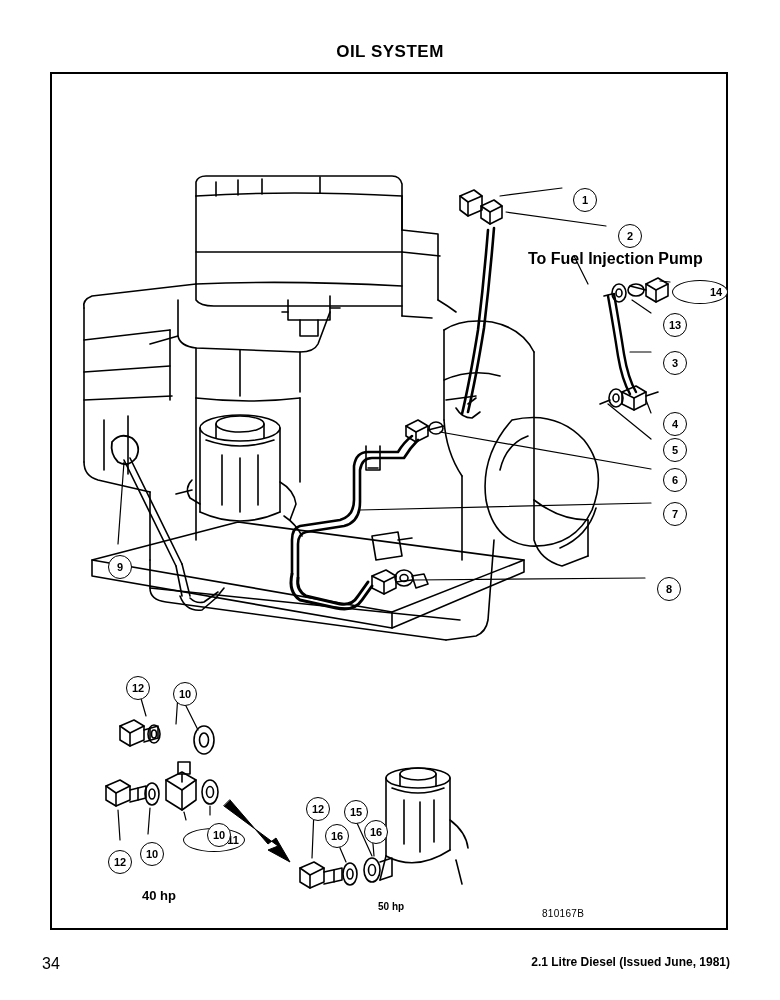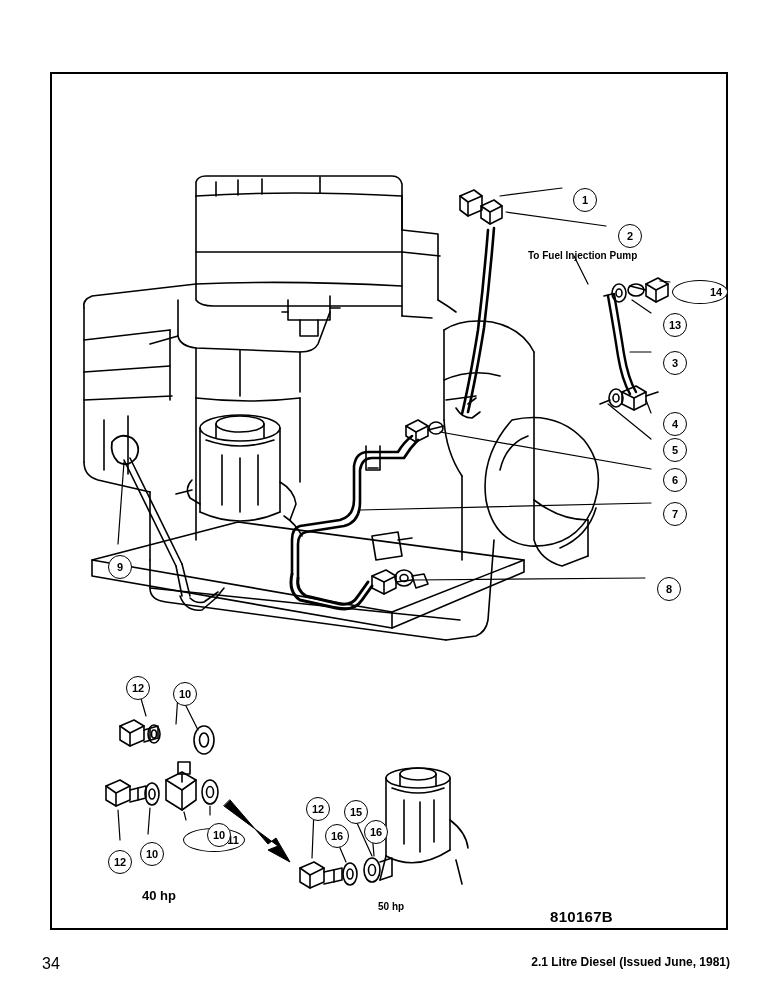--- a/index.html
+++ b/index.html
@@ -2,34 +2,35 @@
 <html><head>
 <meta charset="utf-8">
 <style>
   html,body{margin:0;padding:0;background:#fff;}
   body{width:780px;height:1000px;position:relative;font-family:"Liberation Sans",sans-serif;color:#000;overflow:hidden;}
   .page{position:absolute;inset:0;}
   #title{position:absolute;left:0;right:0;top:42px;text-align:center;font-size:17px;font-weight:bold;letter-spacing:.5px;}
   #frame{position:absolute;left:50px;top:72px;width:678px;height:858px;border:2px solid #000;box-sizing:border-box;}
   #canvas{position:absolute;left:0;top:0;width:780px;height:1000px;}
   .cap{position:absolute;font-size:11.5px;font-weight:bold;}
-  #lbl-fuel{left:528px;top:250px;font-size:10px;}
+  #lbl-fuel{left:528px;top:250px;font-size:16px;}
   #lbl-40{left:142px;top:871px;font-size:13px;margin-top:17px;}
   #lbl-50{left:378px;top:901px;font-size:10px;}
-  #lbl-code{left:542px;top:908px;font-size:15px;font-weight:bold;letter-spacing:.3px;margin-left:8px;}
+  #lbl-code{left:542px;top:908px;font-size:10px;font-weight:normal;letter-spacing:.3px;}
   #pageno{position:absolute;left:42px;top:955px;font-size:16px;}
   #footer-right{position:absolute;right:50px;top:955px;font-size:12px;font-weight:bold;}
   .callout{position:absolute;width:22px;height:22px;border:1.6px solid #000;border-radius:50%;
            font-size:11px;font-weight:bold;display:flex;align-items:center;justify-content:center;background:#fff;}
 </style>
 </head>
 <body>
 
 <div class="page">
 
+  <div id="title">OIL SYSTEM</div>
 
   <div id="frame"></div>
 
   <svg id="canvas" viewBox="0 0 780 1000" xmlns="http://www.w3.org/2000/svg">
     <g fill="none" stroke="#000" stroke-width="1.6" stroke-linecap="round" stroke-linejoin="round">
 
       <path d="M196 196 L196 182 Q198 176 206 176 L392 176 Q400 176 402 184 L402 230"></path>
       <path d="M196 196 L196 252 L402 252"></path>
       <path d="M196 252 L196 284"></path>
       <path d="M196 196 Q290 190 402 196"></path>

